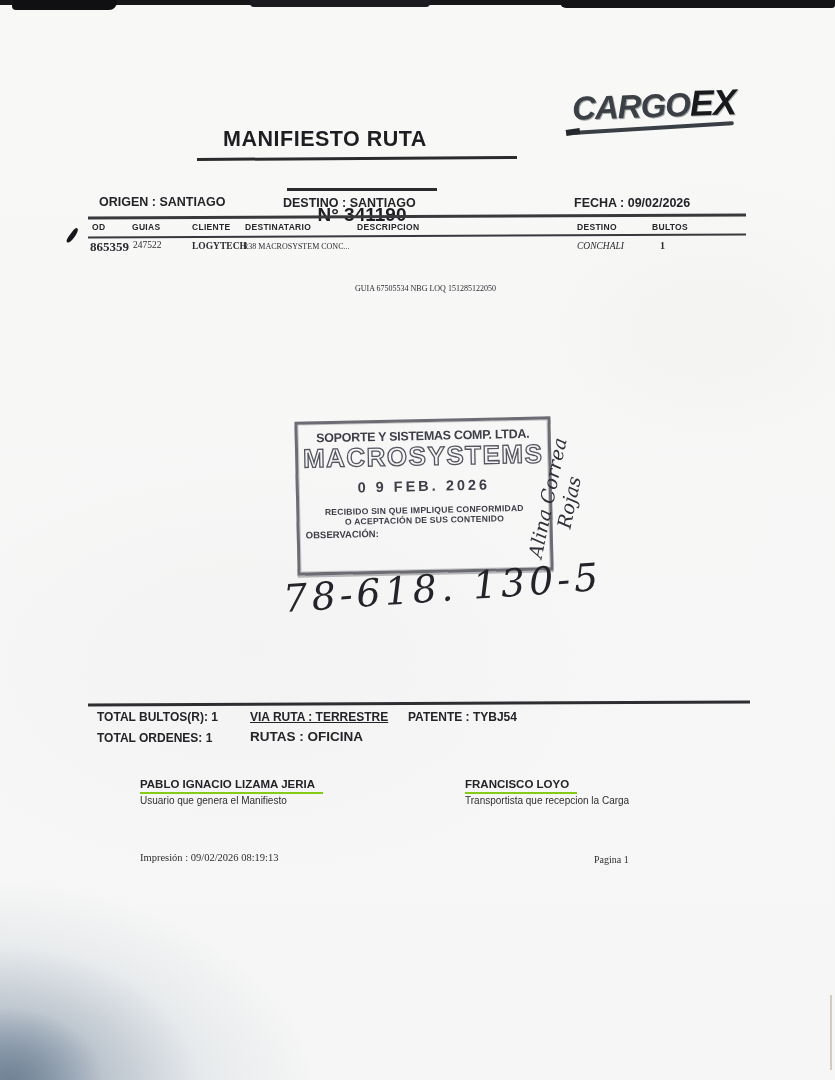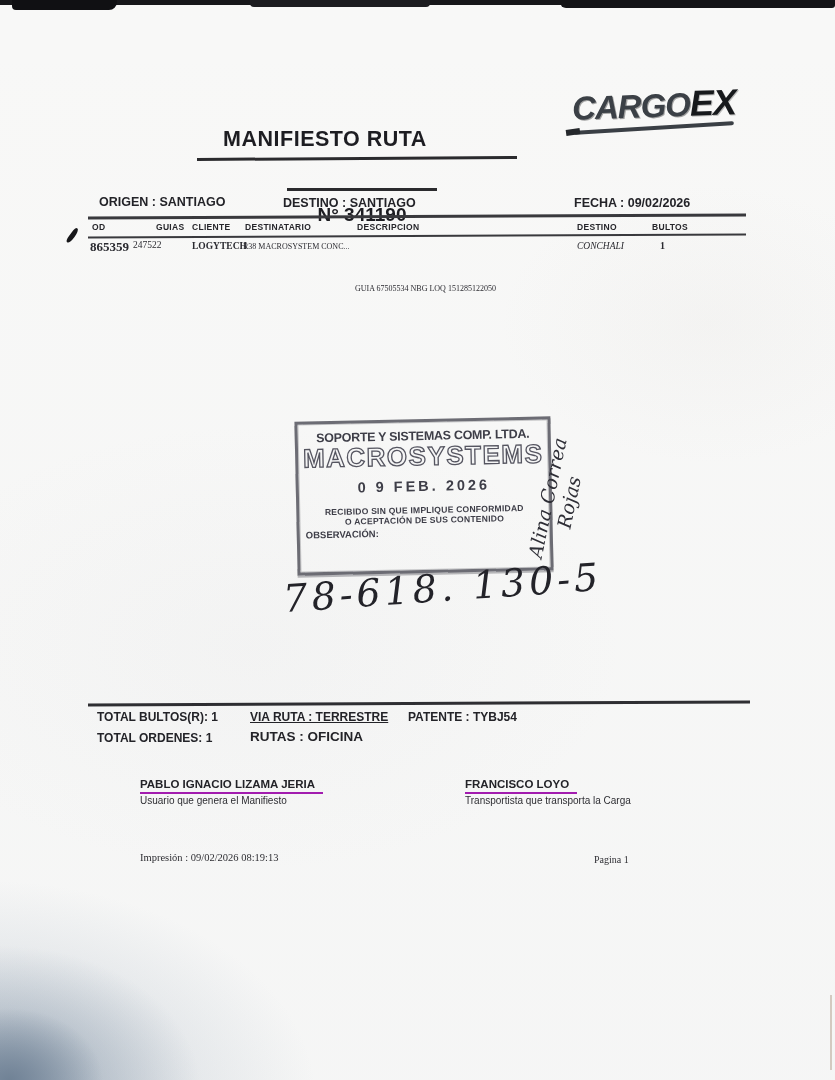--- a/index.html
+++ b/index.html
@@ -73,21 +73,21 @@
   .stamp .sdate { margin-top:8px; font-weight:bold; font-size:14.5px; letter-spacing:3px; }
   .stamp .disc1 { margin-top:11px; font-weight:bold; font-size:8.6px; letter-spacing:0.2px; }
   .stamp .disc2 { font-weight:bold; font-size:8.6px; letter-spacing:0.2px; }
   .stamp .obs { margin:2px 0 0 6px; text-align:left; font-weight:bold; font-size:9.5px; }
 
   .hand { font-family:"DejaVu Serif", serif; font-style:italic; color:#2e2e36; }
   .signature-vert { left:468px; top:478px; width:180px; text-align:center; font-size:19px; transform:rotate(-78deg); }
   .hand-number { left:283px; top:566px; font-size:38px; letter-spacing:4px; transform:rotate(-4deg); color:#232329; }
 
   .sum { font-weight:bold; font-size:12px; color:#232328; }
-  .sig-name { font-weight:bold; font-size:11.5px; color:#232328; border-bottom:2px solid #a21caf; padding:0 8px 2px 0; display:inline-block; }
+  .sig-name { font-weight:bold; font-size:11.5px; color:#232328; border-bottom:2px solid #84cc16; padding:0 8px 2px 0; display:inline-block; }
   .sig-role { font-size:10px; color:#2e2e33; margin-top:1px; }
 
   .serif-sm { font-family:"Liberation Serif", serif; font-size:10px; color:#2e2e33; line-height:1.4; }
 </style>
 </head>
 <body>
 
 <div class="scan">
 
   <div class="abs top-band"></div>
@@ -109,21 +109,21 @@
   <div class="abs number-rule"></div>
 
   <div class="abs meta" style="left:99px; top:195px;">ORIGEN : SANTIAGO</div>
   <div class="abs meta" style="left:283px; top:196px;">DESTINO : SANTIAGO</div>
   <div class="abs meta" style="left:574px; top:196px;">FECHA : 09/02/2026</div>
 
   <div class="abs rule" style="left:88px; top:215px; width:658px; height:2.5px;"></div>
   <div class="abs rule" style="left:88px; top:235px; width:658px; height:1.5px;"></div>
 
   <div class="abs th" style="left:92px;  top:222px;">OD</div>
-  <div class="abs th" style="left:132px; top:222px;margin-left:24px;">GUIAS</div>
+  <div class="abs th" style="left:132px; top:222px;">GUIAS</div>
   <div class="abs th" style="left:192px; top:222px;">CLIENTE</div>
   <div class="abs th" style="left:245px; top:222px;">DESTINATARIO</div>
   <div class="abs th" style="left:357px; top:222px;">DESCRIPCION</div>
   <div class="abs th" style="left:577px; top:222px;">DESTINO</div>
   <div class="abs th" style="left:652px; top:222px;">BULTOS</div>
 
   <div class="abs td" style="left:90px;  top:239px; font-weight:bold; font-size:13px;">865359</div>
   <div class="abs td" style="left:133px; top:240px; font-size:9.5px;">247522</div>
   <div class="abs td" style="left:192px; top:241px; font-weight:bold; font-size:9.5px;">LOGYTECH</div>
   <div class="abs td" style="left:243px; top:242px; font-size:8px;">R38 MACROSYSTEM CONC...</div>
@@ -151,19 +151,19 @@
   <div class="abs sum" style="left:408px; top:710px;">PATENTE : TYBJ54</div>
   <div class="abs sum" style="left:97px;  top:731px;">TOTAL ORDENES: 1</div>
   <div class="abs sum" style="left:250px; top:729px; font-size:13.5px;">RUTAS : OFICINA</div>
 
   <div class="abs" style="left:140px; top:774px;">
     <div class="sig-name">PABLO IGNACIO  LIZAMA JERIA</div>
     <div class="sig-role">Usuario que genera el Manifiesto</div>
   </div>
   <div class="abs" style="left:465px; top:774px;">
     <div class="sig-name">FRANCISCO LOYO</div>
-    <div class="sig-role">Transportista que transporta la Carga</div>
+    <div class="sig-role">Transportista que recepcion la Carga</div>
   </div>
 
   <div class="abs serif-sm" style="left:140px; top:851px; font-size:10.5px;">Impresión : 09/02/2026 08:19:13</div>
   <div class="abs serif-sm" style="left:594px; top:853px;">Pagina 1</div>
 
 </div>
 
 </body></html>

